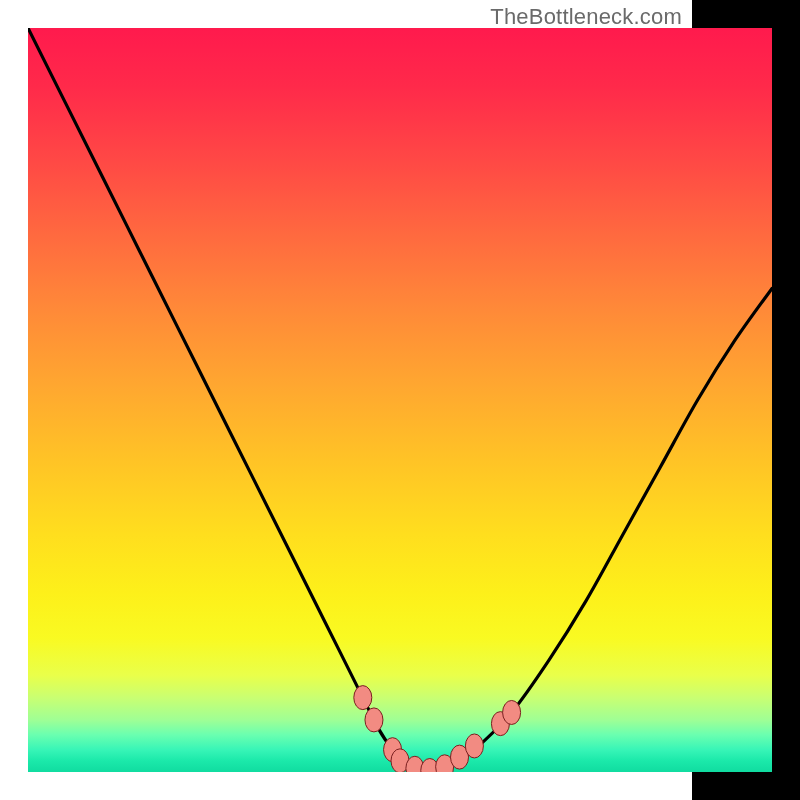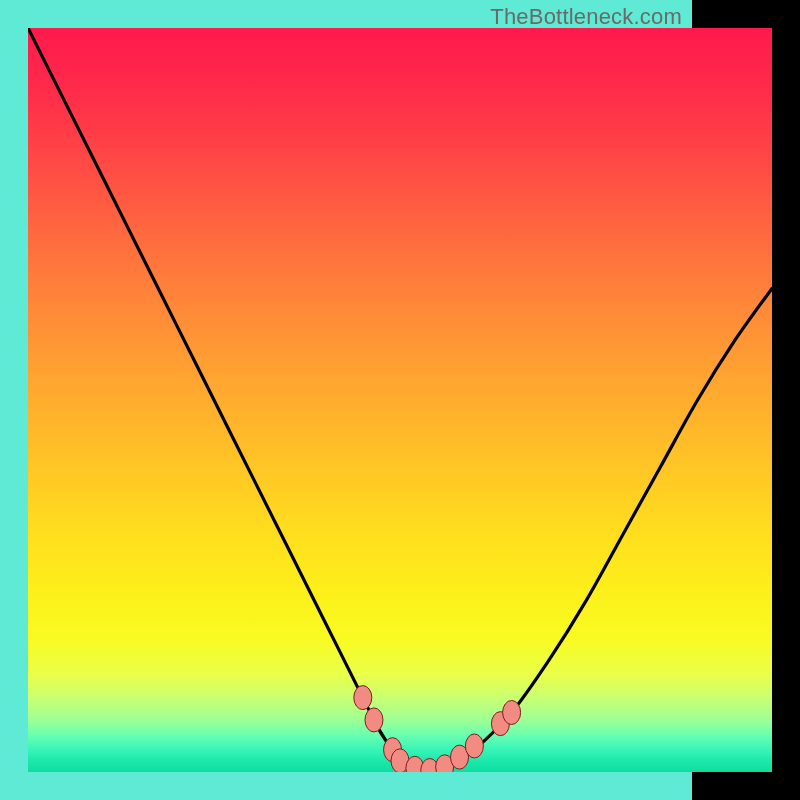--- a/index.html
+++ b/index.html
@@ -8,21 +8,21 @@
     width: 800px;
     height: 800px;
     background: #000;
     overflow: hidden;
     font-family: Arial, Helvetica, sans-serif;
   }
   .frame {
     position: relative;
     width: 692px;
     height: 800px;
-    background: #5eead4;
+    background: #ffffff;
   }
   .plot {
     position: absolute;
     left: 28px;
     top: 28px;
     width: 744px;
     height: 744px;
     overflow: hidden;
   }
   .gradient {

